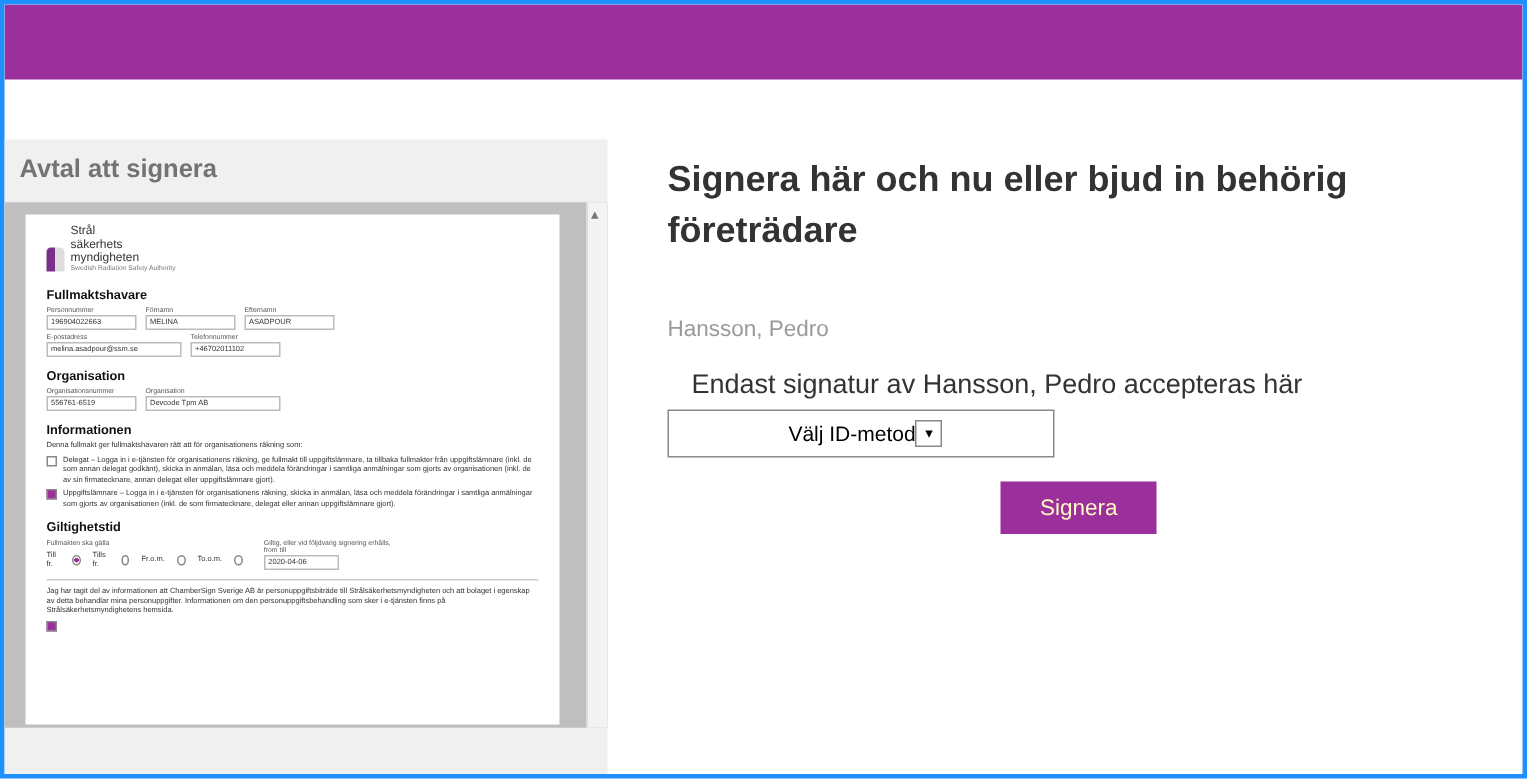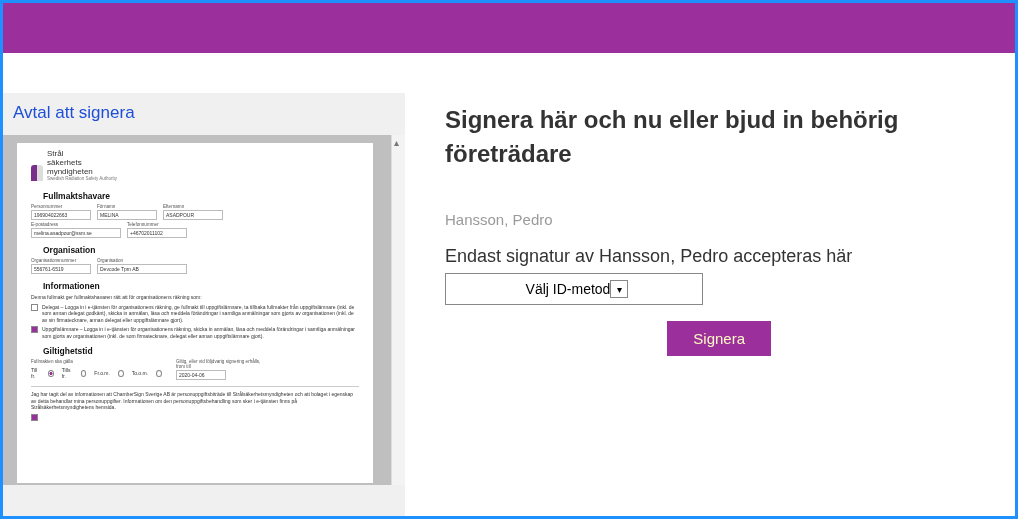--- a/index.html
+++ b/index.html
@@ -22,23 +22,23 @@
       padding-top: 40px;
     }
     
     .left {
       width: 402px;
       background: #f0f0f0;
       padding: 0 0 0 0;
     }
     .left-title {
       font-size: 17px;
-      font-weight: normal;
+      font-weight: bold;
       padding: 10px 10px 12px 10px;
-      color: #1d4ed8;
+      color: #737373;
       border-radius: 12px;
     }
     .doc-viewer {
       background: #bfbfbf;
       margin: 0 0 0 0;
       height: 350px;
       position: relative;
       display: flex;
     }
     .doc-page-wrap {
@@ -65,21 +65,21 @@
       position: absolute; left: 2px; color:#777; font-size:10px;
     }
     .brand-row { display:flex; align-items:flex-end; gap:4px; margin-bottom:10px;}
     .brand-logo {
       width: 12px; height: 16px;
       background: linear-gradient(90deg, #7a2f8b 50%, #ddd 50%);
       border-radius: 3px 3px 0 0;
     }
     .brand-text { font-size: 8px; line-height: 9px; color:#333;}
     .brand-sub { font-size:4.5px; color:#777;}
-    .doc-h { font-weight:bold; font-size: 8.5px; margin: 7px 0 3px 12px; color:#111;}
+    .doc-h { font-weight:bold; font-size: 8.5px; margin: 7px 0 3px 0; color:#111;}
     .doc-row { display:flex; gap:6px; margin-bottom:2px;}
     .doc-field { border:1px solid #bbb; padding:1px 2px; font-size:5px; }
     .doc-label { font-size:4.6px; color:#555; display:block; margin-bottom:1px;}
     .doc-box { flex:1; }
     .doc-para { font-size:5px; line-height:6.5px; margin:3px 0;}
     .doc-chk-row { display:flex; align-items:flex-start; gap:4px; margin:3px 0;}
     .doc-chk { width:7px; height:7px; border:1px solid #888; flex-shrink:0;}
     .doc-chk.checked { background:#9b2f9b;}
     .doc-sep { border-top:1px solid #ccc; margin:4px 0;}
     .doc-radio-row { display:flex; align-items:center; gap:8px; font-size:5px; margin:3px 0;}
@@ -113,21 +113,21 @@
     .cancel-btn {
       border: 2px solid #000;
       padding: 10px 24px;
       font-size: 17px;
       background: #fff;
       cursor: pointer;
     }
     .accept-line {
       font-size: 18px;
       color: #333;
-      margin: 6px 0 6px 0;
+      margin: 6px 0 6px 16px;
     }
     .select-box {
       width: 258px;
       border: 1px solid #888;
       display: flex;
       align-items: center;
       justify-content: center;
       padding: 6px 4px 6px 10px;
       font-size: 14px;
       background:#fff;

